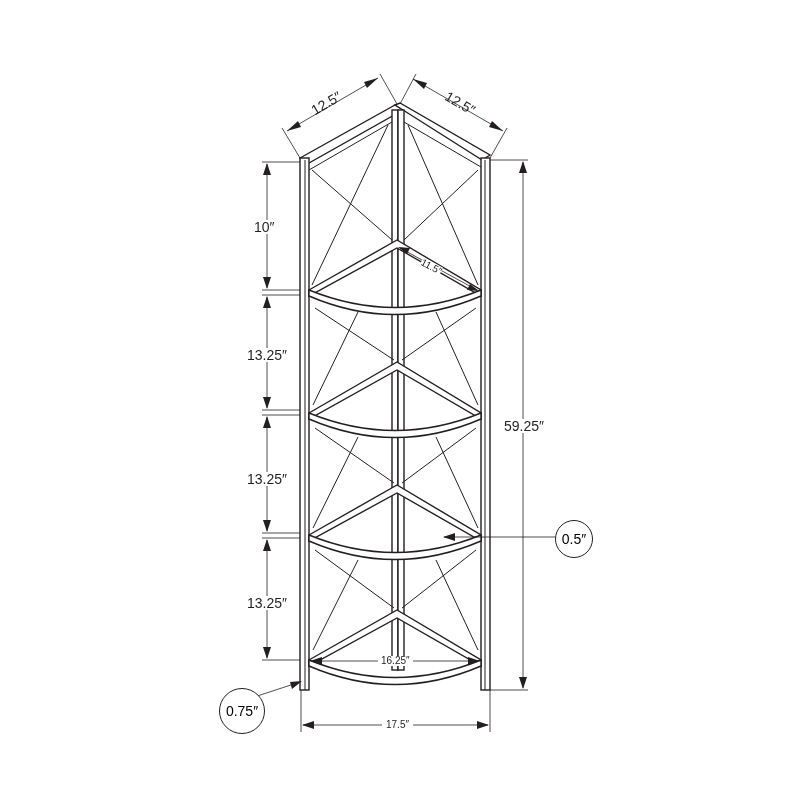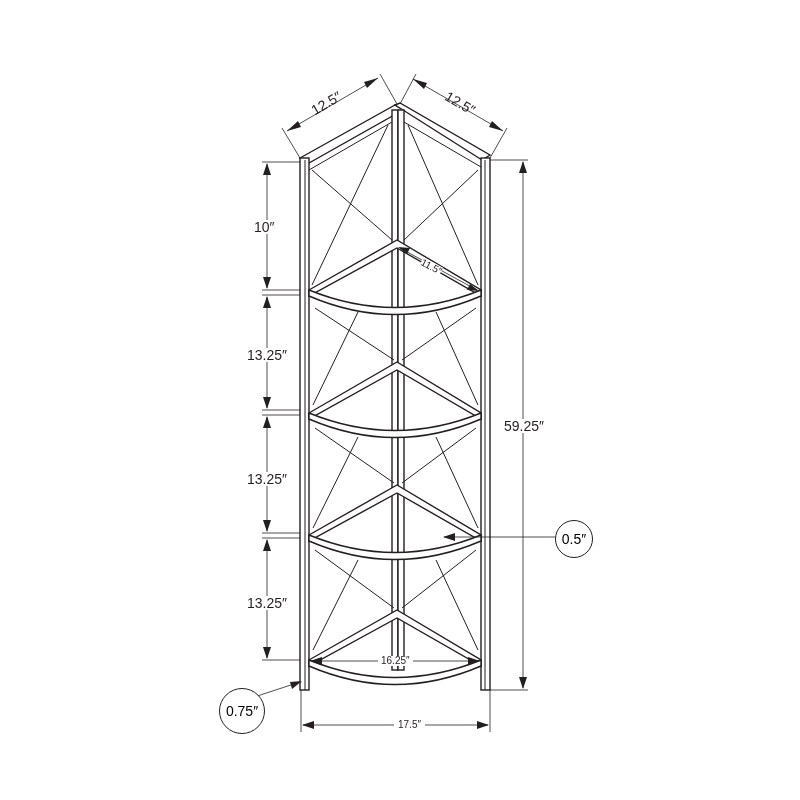--- a/index.html
+++ b/index.html
@@ -184,14 +184,14 @@
   <div class="circle-lbl" style="left:555px;top:520px;width:36px;height:36px;">
     <span>0.5″</span>
   </div>
 
   <span class="lbl lbl-sm" style="left:378px;top:656px;padding:0 3px;text-align:right;">16.25″</span>
 
   <div class="circle-lbl" style="left:200px;top:688px;width:44px;height:44px;margin-left:19px;">
     <span>0.75″</span>
   </div>
 
-  <span class="lbl lbl-sm" style="left:382px;top:720px;padding:0 4px;margin-left:12px;">17.5″</span>
+  <span class="lbl lbl-sm" style="left:382px;top:720px;padding:0 4px;">17.5″</span>
 </div>
 
 </body></html>

